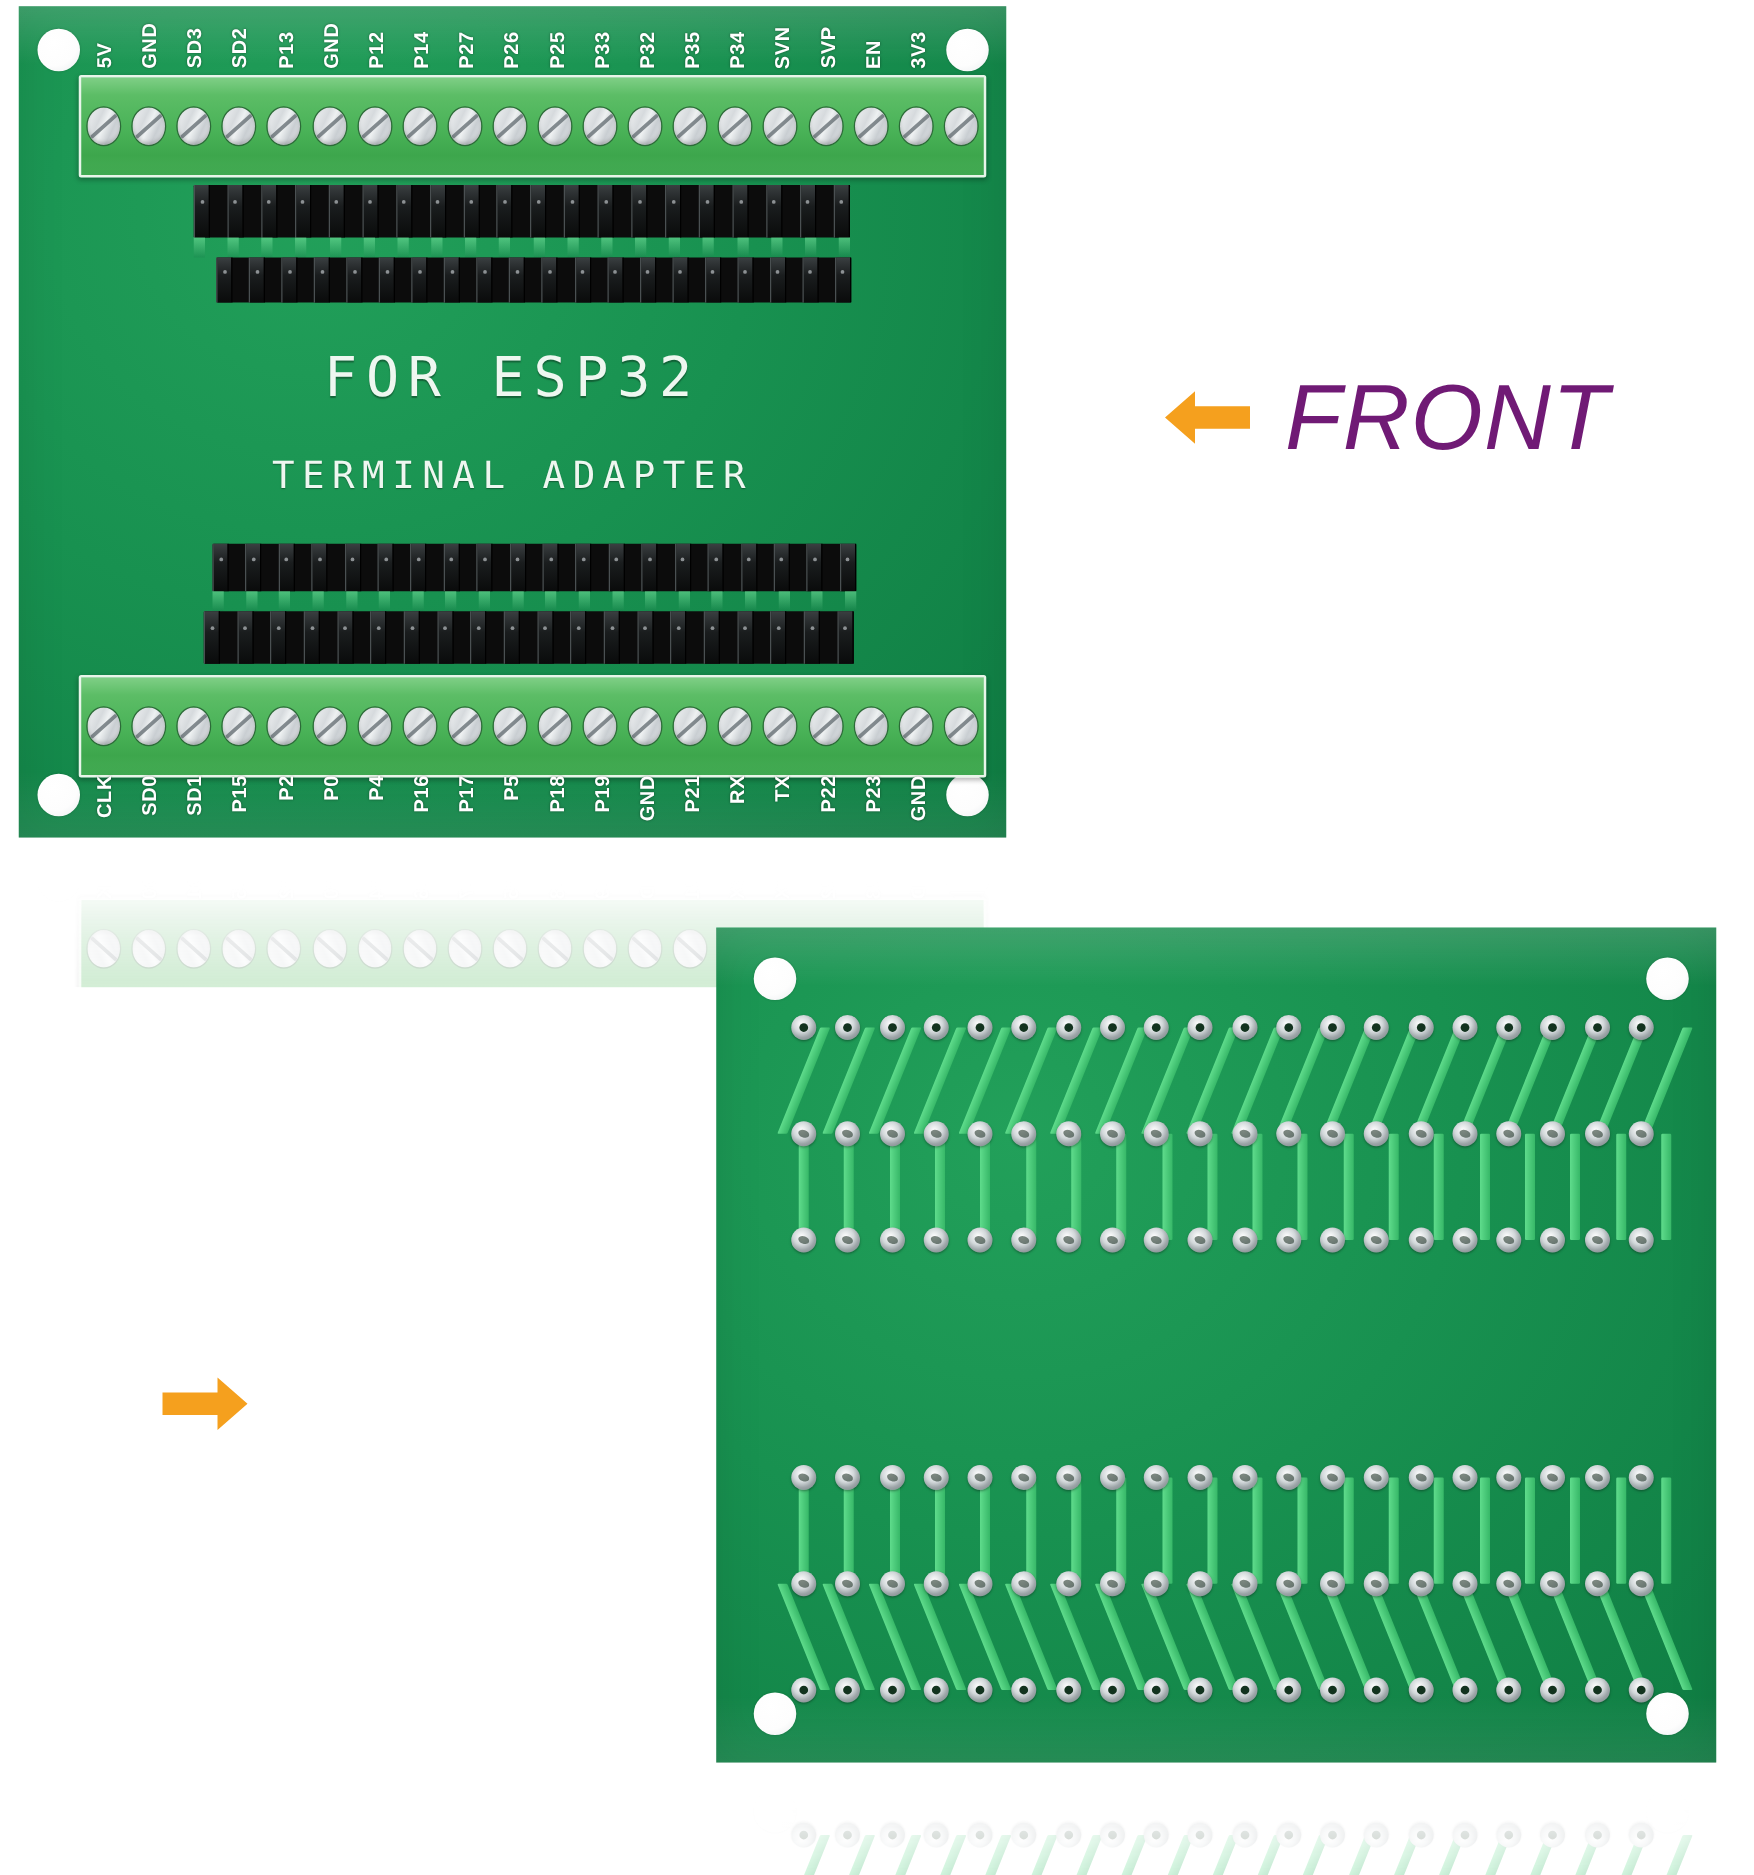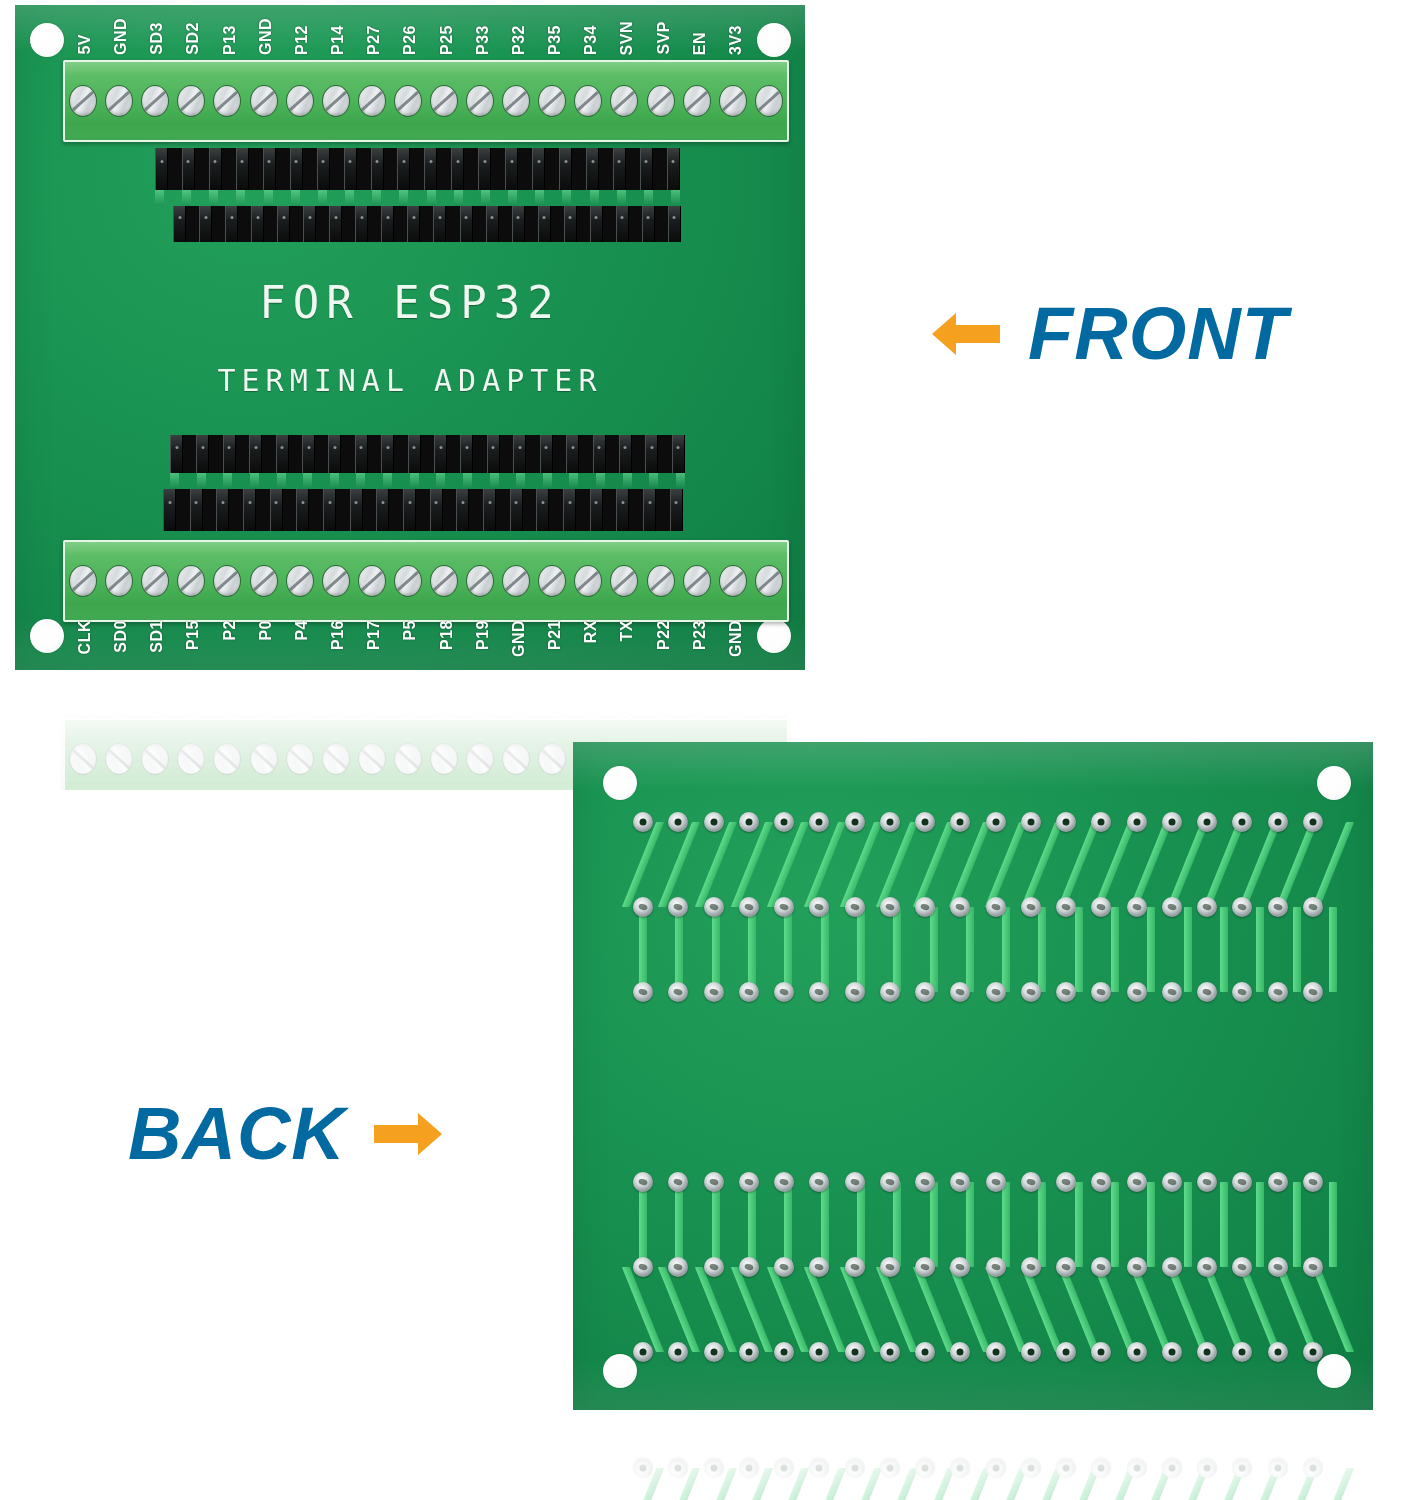--- a/index.html
+++ b/index.html
@@ -247,24 +247,24 @@
 
   
   .callout {
     position: absolute;
     display: flex;
     align-items: center;
     gap: 26px;
   }
   .callout-text {
     font-family: "Liberation Sans", sans-serif;
-    font-weight: bold;
+    font-weight: normal;
     font-style: italic;
     font-size: 74px;
-    color: #0369a1;
+    color: #701a75;
     letter-spacing: 1px;
     line-height: 1;
   }
   #front-callout { left: 930px; top: 297px; }
   #back-callout  { left: 128px; top: 1097px; }
 
   .arrow-svg { display: block; }
 </style>
 </head>
 <body>
@@ -849,19 +849,18 @@
 <div class="callout" id="front-callout">
   <span>
     <svg class="arrow-svg" width="72" height="52" viewBox="0 0 72 52" aria-hidden="true">
       <path d="M2 26 L26 5 L26 17 L70 17 L70 35 L26 35 L26 47 Z" fill="#F5A01E"></path>
     </svg>
   </span>
   <span class="callout-text">FRONT</span>
 </div>
 
 <div class="callout" id="back-callout">
-  <span class="callout-text">BACK</span>
   <span>
     <svg class="arrow-svg" width="72" height="52" viewBox="0 0 72 52" aria-hidden="true">
       <path d="M70 26 L46 5 L46 17 L2 17 L2 35 L46 35 L46 47 Z" fill="#F5A01E"></path>
     </svg>
   </span>
 </div>
 
 </body></html>

